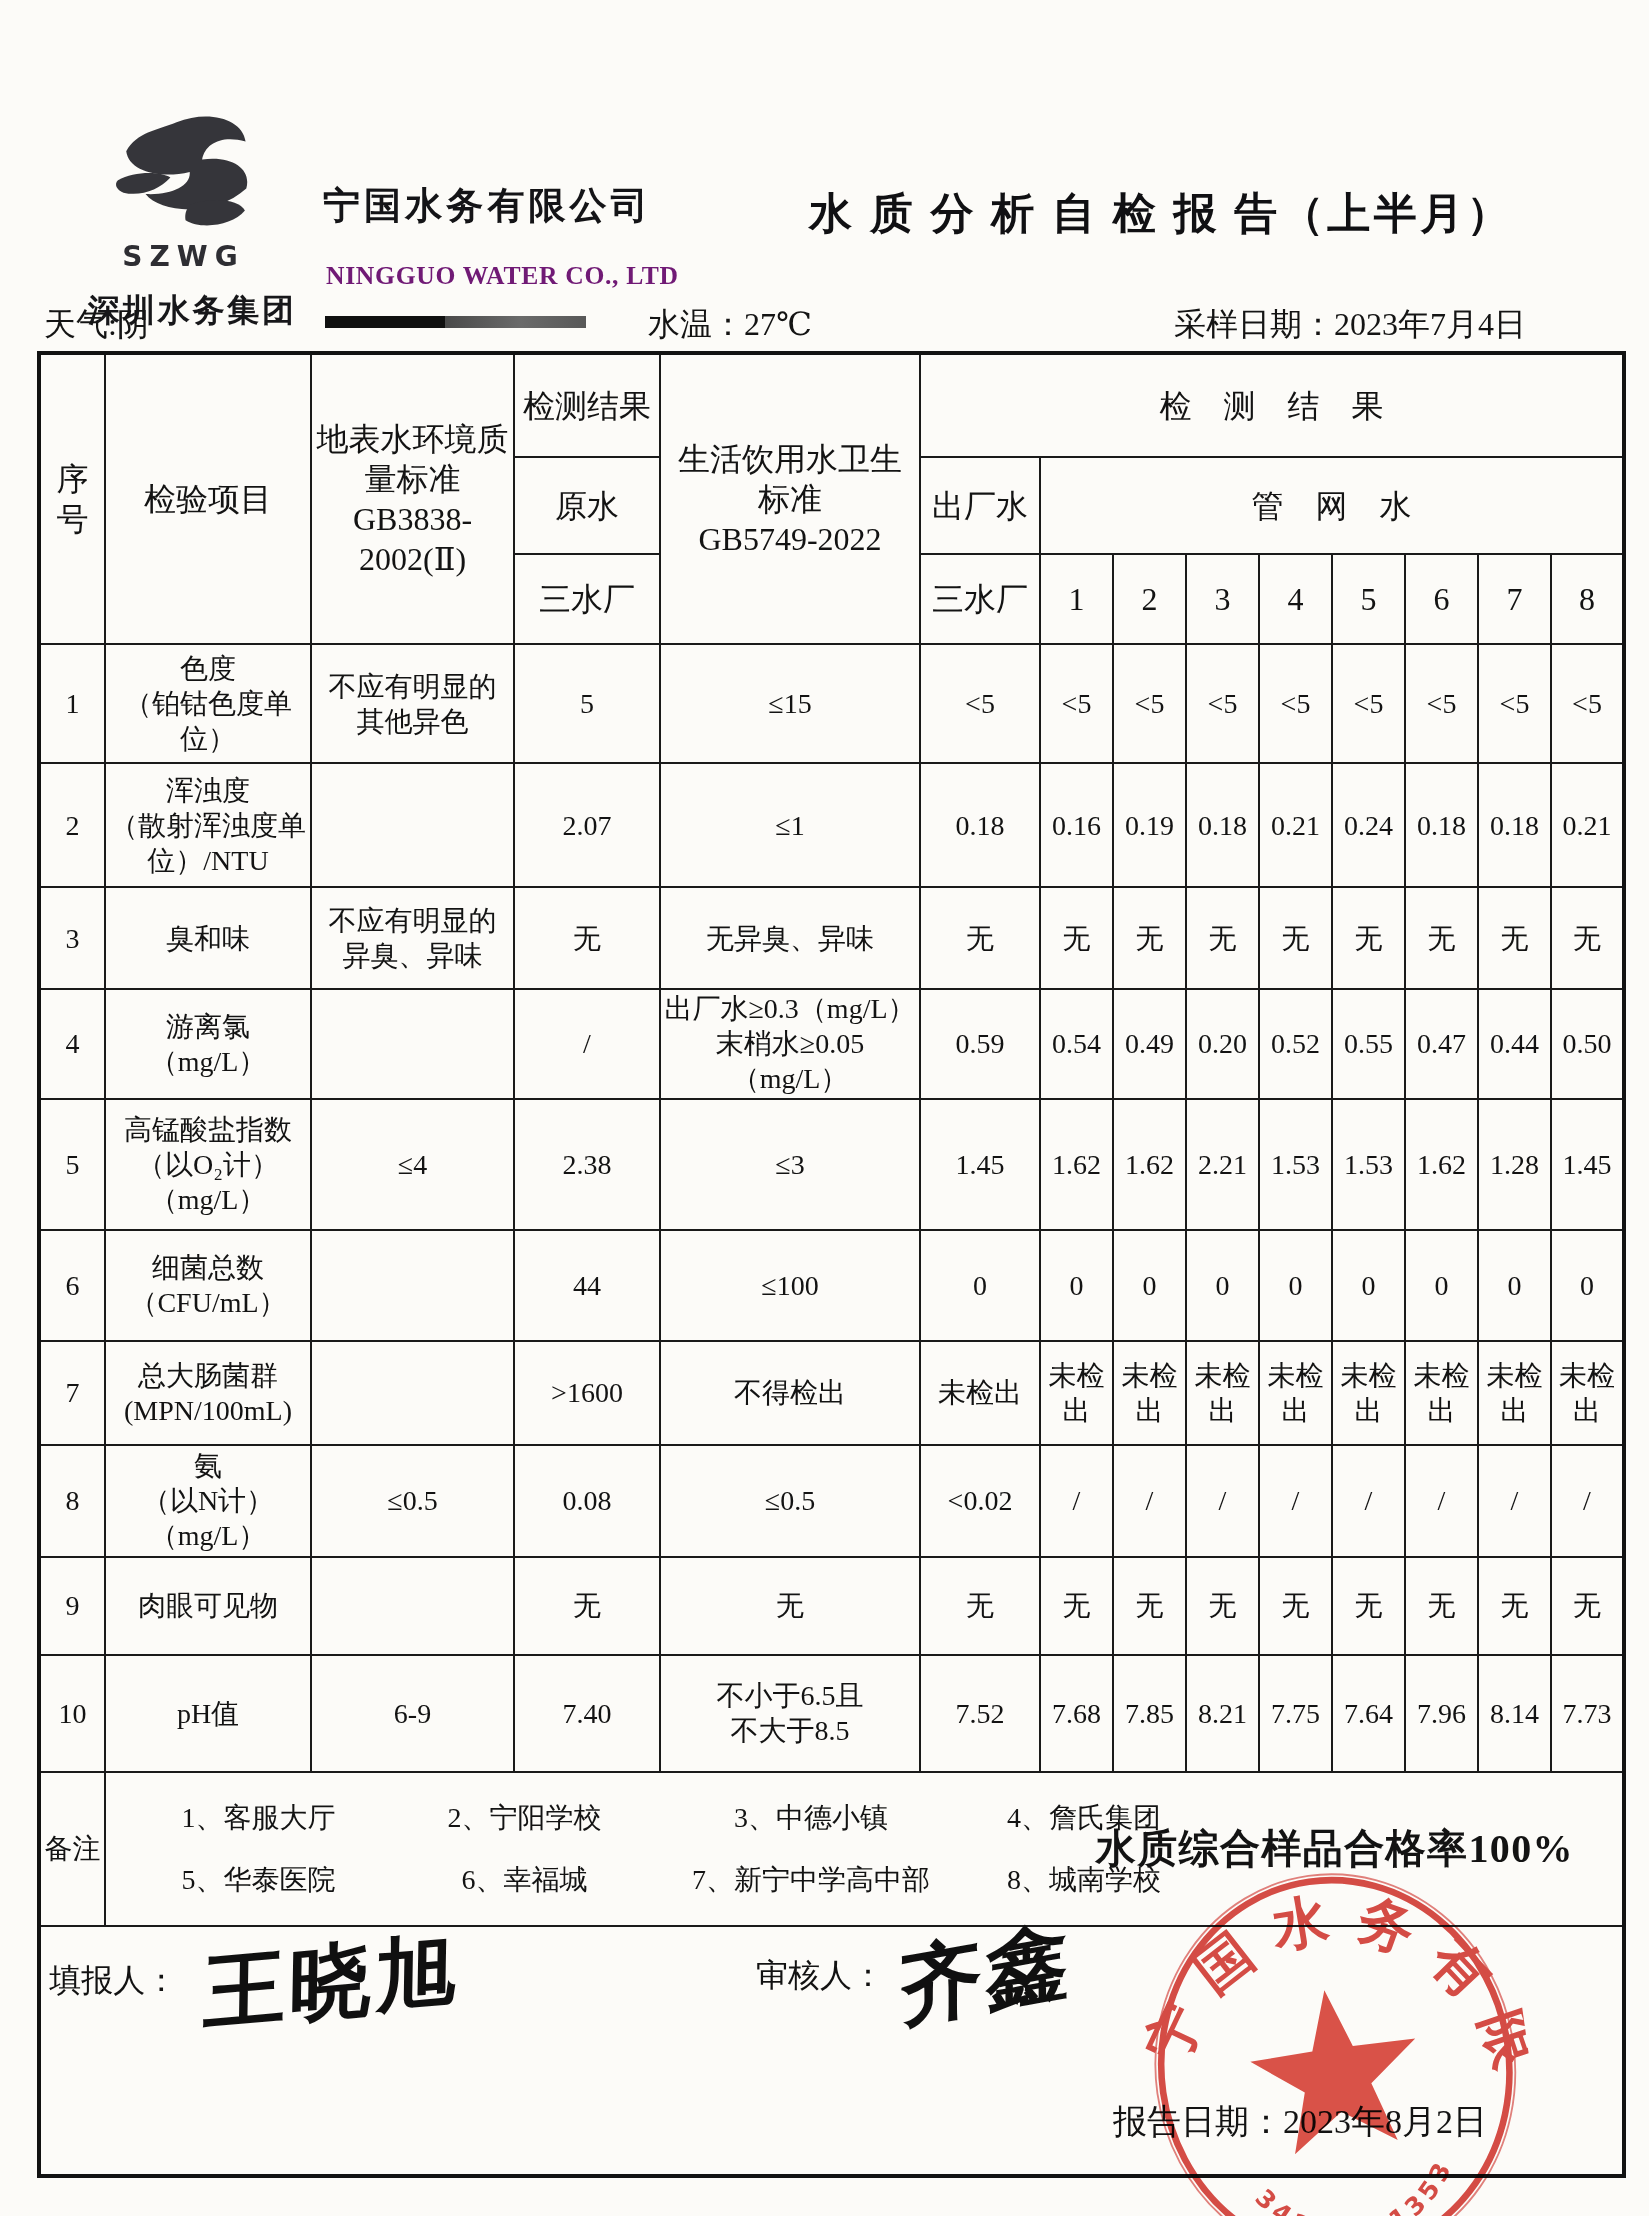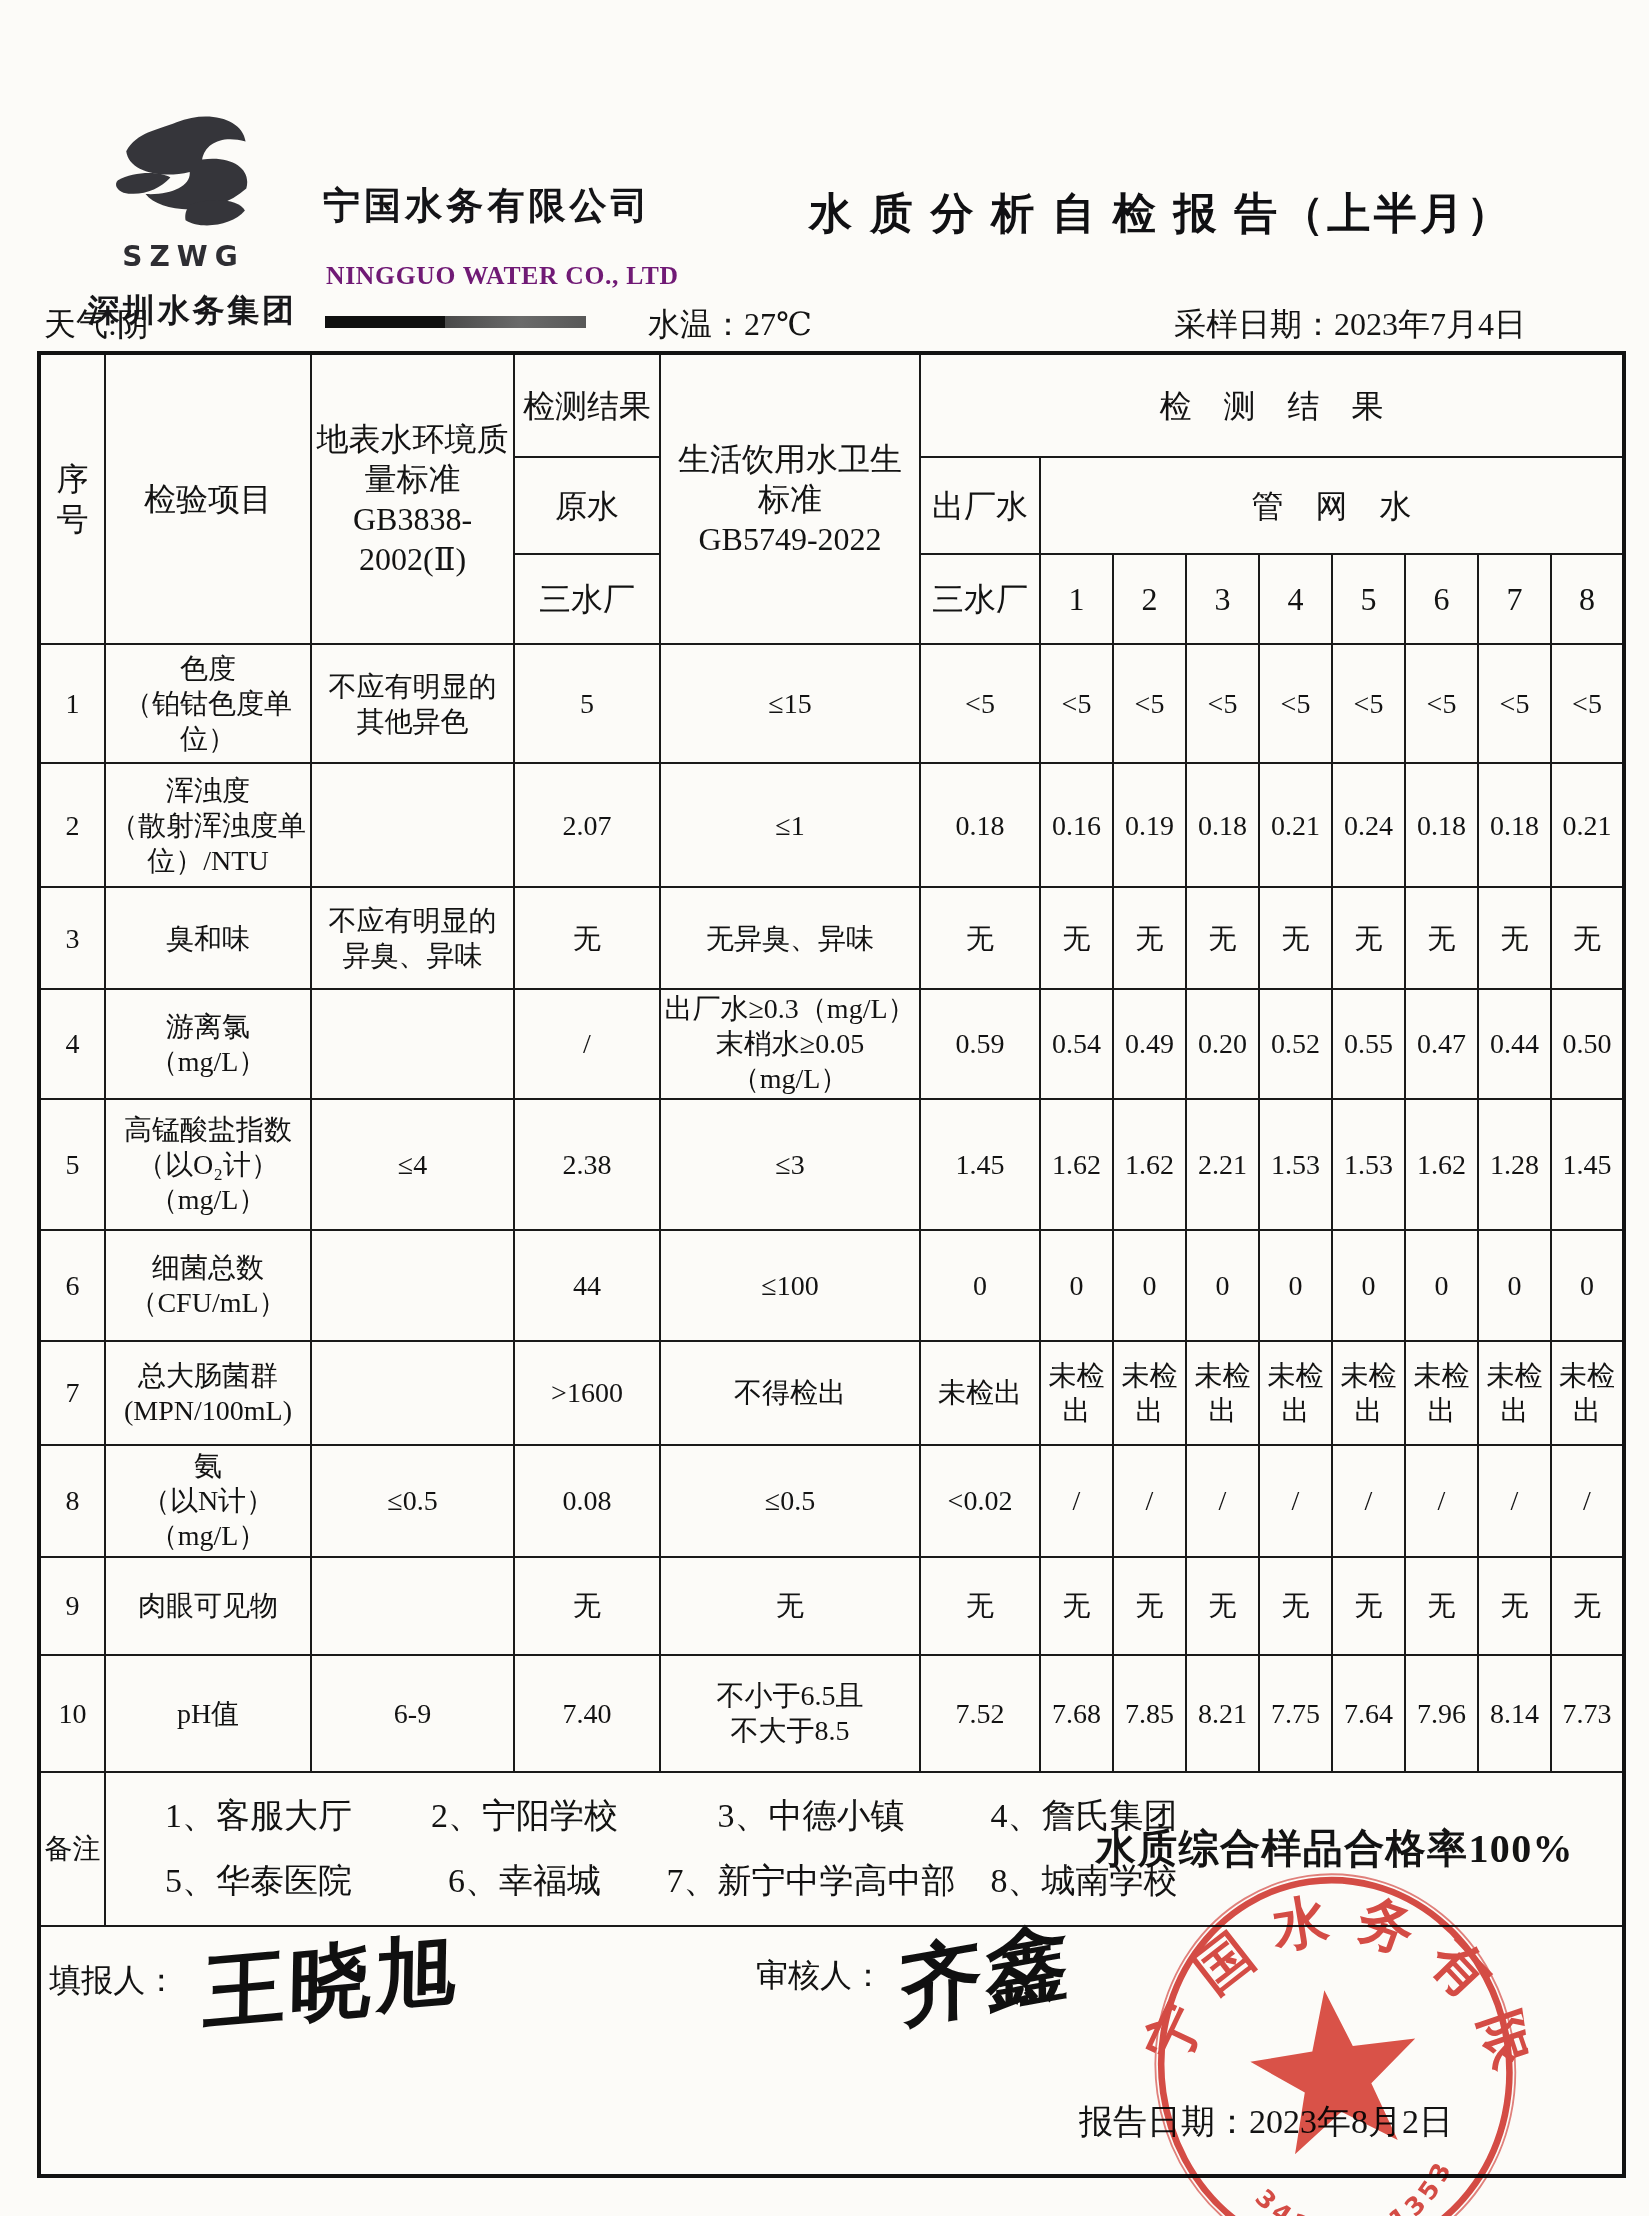--- a/index.html
+++ b/index.html
@@ -36,29 +36,29 @@
     white-space:pre-line;font-size:28px;font-weight:normal;color:#131313;
     padding:1.4px 2.1px;overflow:hidden;line-height:1.25;
   }
   .report thead th{font-size:32px;}
   .hdr-wide{letter-spacing:1.0em;text-indent:1.0em;}
   .std-small{font-size:23px;border-radius:8px;}
   .remark-label{font-size:32px;line-height:1.1;}
   .remark-body{text-align:left;position:relative;height:149px;}
   .remark-grid{position:absolute;left:21px;top:0;width:1078px;height:100%;
     display:grid;grid-template-columns:263px 269px 304px 242px;align-content:space-evenly;
-    font-size:34px;}
+    font-size:28px;}
   .remark-rate{position:absolute;right:48px;top:50%;transform:translateY(-50%);
     font-size:40px;font-weight:bold;letter-spacing:1.4px;}
   .footer-cell{height:243px;position:relative;overflow:visible !important;}
   .f-label{position:absolute;font-size:32px;color:#121212;}
   .signature{position:absolute;font-size:82px;font-weight:bold;color:#101010;
     transform:rotate(-5deg) skewX(-6deg);letter-spacing:4.1px;z-index:1;}
   .sig-reviewer{transform:rotate(-10deg) skewX(-10deg);font-size:84px;}
-  .report-date{position:absolute;left:1038px;top:174px;font-size:34px;z-index:1;}
+  .report-date{position:absolute;left:1072px;top:174px;font-size:34px;z-index:1;}
   .stamp{position:absolute;left:1100px;top:-69px;width:387px;height:409px;z-index:2;
     opacity:.84;mix-blend-mode:multiply;transform:rotate(-8deg);}
 </style>
 </head>
 <body>
 
 <div class="page">
 
   <svg class="logo-mark" viewBox="0 0 230 200">
     <path d="M105,12 C150,-6 200,6 205,40 C172,30 146,42 142,66 C186,60 214,80 206,108 C160,150 82,144 60,116 C98,118 126,104 124,84 C82,94 36,84 32,54 C48,26 76,24 105,12 Z" fill="#35353a"></path>

